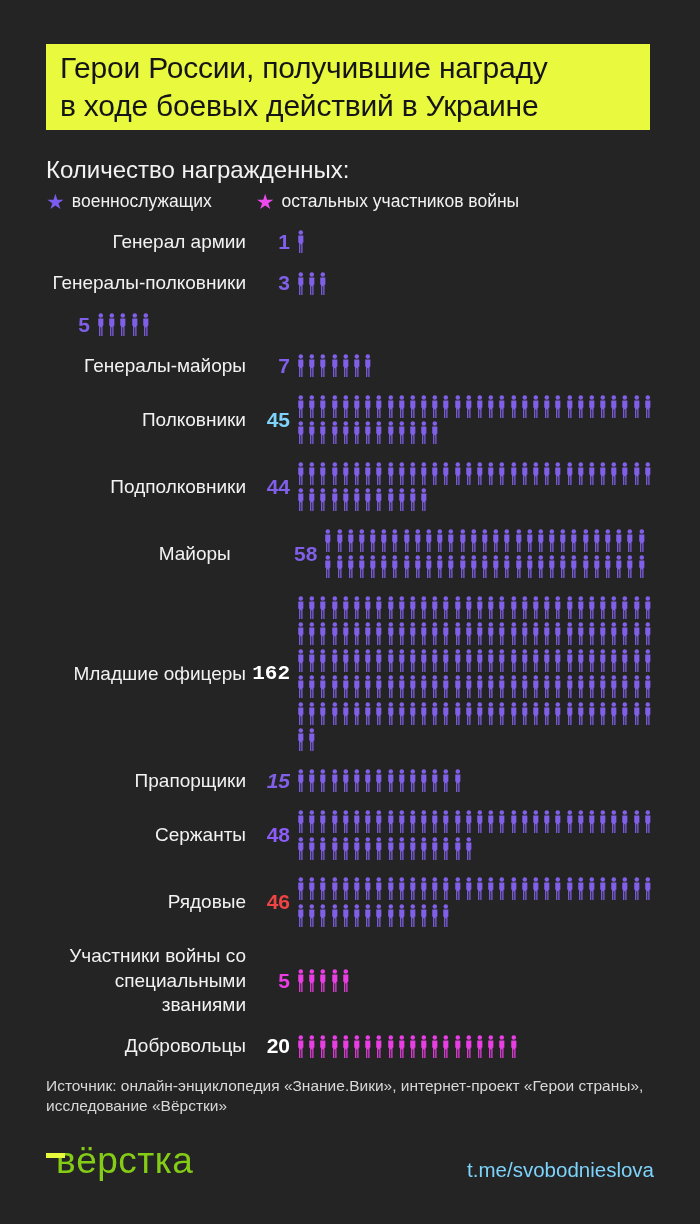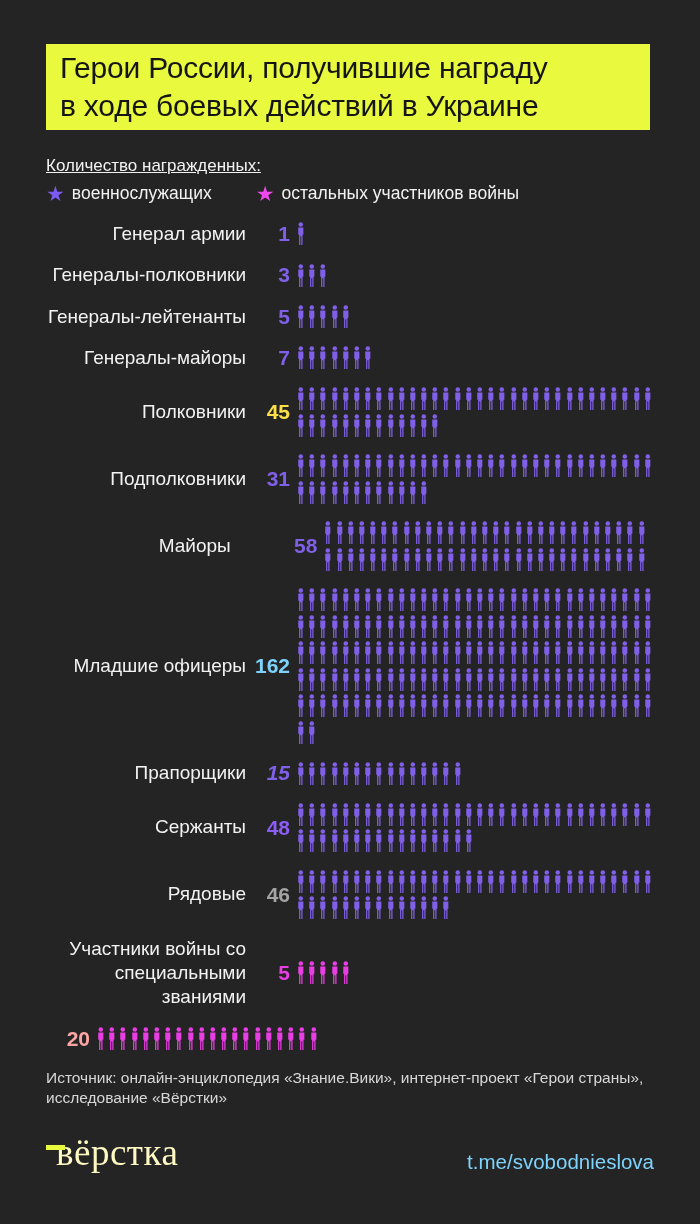--- a/index.html
+++ b/index.html
@@ -13,21 +13,21 @@
 
   .banner {
     width:604px; box-sizing:border-box;
     padding:5px 14px;
     color:#151515;
     font-size:30px; line-height:38px;
     letter-spacing:-0.2px;
   }
 
   .legend { margin-top:26px; color:#f2f2f2; }
-  .legend-heading { font-size:17px;text-decoration:underline; }
+  .legend-heading { font-size:24px; }
   .legend-items { display:flex; align-items:center; margin-top:7px; }
   .legend-item { display:flex; align-items:center; font-size:17.5px; }
   .legend-item + .legend-item { margin-left:44px; }
   .star { font-size:21px; line-height:1; margin-right:7px; }
 
   .chart { margin-top:18px; }
   .row { display:flex; align-items:center; margin-bottom:17px; }
   .row-label {
     width:200px; text-align:right;
     font-size:19px; line-height:1.28; color:#f2f2f2;
@@ -108,21 +108,20 @@
             <path d="M4.2 10.2 H13.8 V24 H12.2 V43 H9.9 V26.8 H8.1 V43 H5.8 V24 H4.2 Z" fill="#8060e8"></path>
           </svg>
           <svg class="person" viewBox="0 0 18 44" xmlns="http://www.w3.org/2000/svg">
             <circle cx="9" cy="4.6" r="4.2" fill="#8060e8"></circle>
             <path d="M4.2 10.2 H13.8 V24 H12.2 V43 H9.9 V26.8 H8.1 V43 H5.8 V24 H4.2 Z" fill="#8060e8"></path>
           </svg>
         </div>
   </div>
 
   <div class="row">
-    <div class="row-label">Генералы-лейтенанты</div>
     <div class="row-value" style="color: rgb(128, 96, 232);">5</div>
     <div class="row-icons">
           <svg class="person" viewBox="0 0 18 44" xmlns="http://www.w3.org/2000/svg">
             <circle cx="9" cy="4.6" r="4.2" fill="#8060e8"></circle>
             <path d="M4.2 10.2 H13.8 V24 H12.2 V43 H9.9 V26.8 H8.1 V43 H5.8 V24 H4.2 Z" fill="#8060e8"></path>
           </svg>
           <svg class="person" viewBox="0 0 18 44" xmlns="http://www.w3.org/2000/svg">
             <circle cx="9" cy="4.6" r="4.2" fill="#8060e8"></circle>
             <path d="M4.2 10.2 H13.8 V24 H12.2 V43 H9.9 V26.8 H8.1 V43 H5.8 V24 H4.2 Z" fill="#8060e8"></path>
           </svg>
@@ -171,21 +170,21 @@
           </svg>
           <svg class="person" viewBox="0 0 18 44" xmlns="http://www.w3.org/2000/svg">
             <circle cx="9" cy="4.6" r="4.2" fill="#8060e8"></circle>
             <path d="M4.2 10.2 H13.8 V24 H12.2 V43 H9.9 V26.8 H8.1 V43 H5.8 V24 H4.2 Z" fill="#8060e8"></path>
           </svg>
         </div>
   </div>
 
   <div class="row">
     <div class="row-label">Полковники</div>
-    <div class="row-value" style="color: #fde047;">45</div>
+    <div class="row-value" style="color: #7dd3fc;">45</div>
     <div class="row-icons">
           <svg class="person" viewBox="0 0 18 44" xmlns="http://www.w3.org/2000/svg">
             <circle cx="9" cy="4.6" r="4.2" fill="#8060e8"></circle>
             <path d="M4.2 10.2 H13.8 V24 H12.2 V43 H9.9 V26.8 H8.1 V43 H5.8 V24 H4.2 Z" fill="#8060e8"></path>
           </svg>
           <svg class="person" viewBox="0 0 18 44" xmlns="http://www.w3.org/2000/svg">
             <circle cx="9" cy="4.6" r="4.2" fill="#8060e8"></circle>
             <path d="M4.2 10.2 H13.8 V24 H12.2 V43 H9.9 V26.8 H8.1 V43 H5.8 V24 H4.2 Z" fill="#8060e8"></path>
           </svg>
           <svg class="person" viewBox="0 0 18 44" xmlns="http://www.w3.org/2000/svg">
@@ -358,21 +357,21 @@
           </svg>
           <svg class="person" viewBox="0 0 18 44" xmlns="http://www.w3.org/2000/svg">
             <circle cx="9" cy="4.6" r="4.2" fill="#8060e8"></circle>
             <path d="M4.2 10.2 H13.8 V24 H12.2 V43 H9.9 V26.8 H8.1 V43 H5.8 V24 H4.2 Z" fill="#8060e8"></path>
           </svg>
         </div>
   </div>
 
   <div class="row">
     <div class="row-label">Подполковники</div>
-    <div class="row-value" style="color: rgb(128, 96, 232);">31</div>
+    <div class="row-value" style="color: rgb(128, 96, 232);">44</div>
     <div class="row-icons">
           <svg class="person" viewBox="0 0 18 44" xmlns="http://www.w3.org/2000/svg">
             <circle cx="9" cy="4.6" r="4.2" fill="#8060e8"></circle>
             <path d="M4.2 10.2 H13.8 V24 H12.2 V43 H9.9 V26.8 H8.1 V43 H5.8 V24 H4.2 Z" fill="#8060e8"></path>
           </svg>
           <svg class="person" viewBox="0 0 18 44" xmlns="http://www.w3.org/2000/svg">
             <circle cx="9" cy="4.6" r="4.2" fill="#8060e8"></circle>
             <path d="M4.2 10.2 H13.8 V24 H12.2 V43 H9.9 V26.8 H8.1 V43 H5.8 V24 H4.2 Z" fill="#8060e8"></path>
           </svg>
           <svg class="person" viewBox="0 0 18 44" xmlns="http://www.w3.org/2000/svg">
@@ -780,21 +779,21 @@
           </svg>
           <svg class="person" viewBox="0 0 18 44" xmlns="http://www.w3.org/2000/svg">
             <circle cx="9" cy="4.6" r="4.2" fill="#8060e8"></circle>
             <path d="M4.2 10.2 H13.8 V24 H12.2 V43 H9.9 V26.8 H8.1 V43 H5.8 V24 H4.2 Z" fill="#8060e8"></path>
           </svg>
         </div>
   </div>
 
   <div class="row">
     <div class="row-label">Младшие офицеры</div>
-    <div class="row-value" style="color: #7dd3fc;">162</div>
+    <div class="row-value" style="color: #ffffff; font-family: Liberation Mono, monospace;">162</div>
     <div class="row-icons">
           <svg class="person" viewBox="0 0 18 44" xmlns="http://www.w3.org/2000/svg">
             <circle cx="9" cy="4.6" r="4.2" fill="#8060e8"></circle>
             <path d="M4.2 10.2 H13.8 V24 H12.2 V43 H9.9 V26.8 H8.1 V43 H5.8 V24 H4.2 Z" fill="#8060e8"></path>
           </svg>
           <svg class="person" viewBox="0 0 18 44" xmlns="http://www.w3.org/2000/svg">
             <circle cx="9" cy="4.6" r="4.2" fill="#8060e8"></circle>
             <path d="M4.2 10.2 H13.8 V24 H12.2 V43 H9.9 V26.8 H8.1 V43 H5.8 V24 H4.2 Z" fill="#8060e8"></path>
           </svg>
           <svg class="person" viewBox="0 0 18 44" xmlns="http://www.w3.org/2000/svg">
@@ -1701,21 +1700,21 @@
           </svg>
           <svg class="person" viewBox="0 0 18 44" xmlns="http://www.w3.org/2000/svg">
             <circle cx="9" cy="4.6" r="4.2" fill="#8060e8"></circle>
             <path d="M4.2 10.2 H13.8 V24 H12.2 V43 H9.9 V26.8 H8.1 V43 H5.8 V24 H4.2 Z" fill="#8060e8"></path>
           </svg>
         </div>
   </div>
 
   <div class="row">
     <div class="row-label">Рядовые</div>
-    <div class="row-value" style="color: #a3a3a3;">46</div>
+    <div class="row-value" style="color: #ef4444;">46</div>
     <div class="row-icons">
           <svg class="person" viewBox="0 0 18 44" xmlns="http://www.w3.org/2000/svg">
             <circle cx="9" cy="4.6" r="4.2" fill="#8060e8"></circle>
             <path d="M4.2 10.2 H13.8 V24 H12.2 V43 H9.9 V26.8 H8.1 V43 H5.8 V24 H4.2 Z" fill="#8060e8"></path>
           </svg>
           <svg class="person" viewBox="0 0 18 44" xmlns="http://www.w3.org/2000/svg">
             <circle cx="9" cy="4.6" r="4.2" fill="#8060e8"></circle>
             <path d="M4.2 10.2 H13.8 V24 H12.2 V43 H9.9 V26.8 H8.1 V43 H5.8 V24 H4.2 Z" fill="#8060e8"></path>
           </svg>
           <svg class="person" viewBox="0 0 18 44" xmlns="http://www.w3.org/2000/svg">
@@ -1918,21 +1917,22 @@
             <path d="M4.2 10.2 H13.8 V24 H12.2 V43 H9.9 V26.8 H8.1 V43 H5.8 V24 H4.2 Z" fill="#e93ee3"></path>
           </svg>
           <svg class="person" viewBox="0 0 18 44" xmlns="http://www.w3.org/2000/svg">
             <circle cx="9" cy="4.6" r="4.2" fill="#e93ee3"></circle>
             <path d="M4.2 10.2 H13.8 V24 H12.2 V43 H9.9 V26.8 H8.1 V43 H5.8 V24 H4.2 Z" fill="#e93ee3"></path>
           </svg>
         </div>
   </div>
 
   <div class="row">
-    <div class="row-value" style="color: #fca5a5; text-align: right;">20</div>
+    <div class="row-label">Добровольцы</div>
+    <div class="row-value" style="color: #ffffff; text-align: right;">20</div>
     <div class="row-icons">
           <svg class="person" viewBox="0 0 18 44" xmlns="http://www.w3.org/2000/svg">
             <circle cx="9" cy="4.6" r="4.2" fill="#e93ee3"></circle>
             <path d="M4.2 10.2 H13.8 V24 H12.2 V43 H9.9 V26.8 H8.1 V43 H5.8 V24 H4.2 Z" fill="#e93ee3"></path>
           </svg>
           <svg class="person" viewBox="0 0 18 44" xmlns="http://www.w3.org/2000/svg">
             <circle cx="9" cy="4.6" r="4.2" fill="#e93ee3"></circle>
             <path d="M4.2 10.2 H13.8 V24 H12.2 V43 H9.9 V26.8 H8.1 V43 H5.8 V24 H4.2 Z" fill="#e93ee3"></path>
           </svg>
           <svg class="person" viewBox="0 0 18 44" xmlns="http://www.w3.org/2000/svg">
@@ -2007,20 +2007,20 @@
             <circle cx="9" cy="4.6" r="4.2" fill="#e93ee3"></circle>
             <path d="M4.2 10.2 H13.8 V24 H12.2 V43 H9.9 V26.8 H8.1 V43 H5.8 V24 H4.2 Z" fill="#e93ee3"></path>
           </svg>
         </div>
   </div>
 </div>
 
   <div class="source">Источник: онлайн-энциклопедия «Знание.Вики», интернет-проект «Герои страны», исследование «Вёрстки»</div>
 
   <div class="footer">
-    <div class="logo" style="color: #fef9c3; font-family: Liberation Serif, serif;">
+    <div class="logo" style="color: #84cc16;">
       <span class="logo-bar" style="background: rgb(233, 249, 62);"></span>
       <span>вёрстка</span>
     </div>
     <div class="tg" style="color: #7dd3fc;">t.me/svobodnieslova</div>
   </div>
 
 </div>
 
 </body></html>

